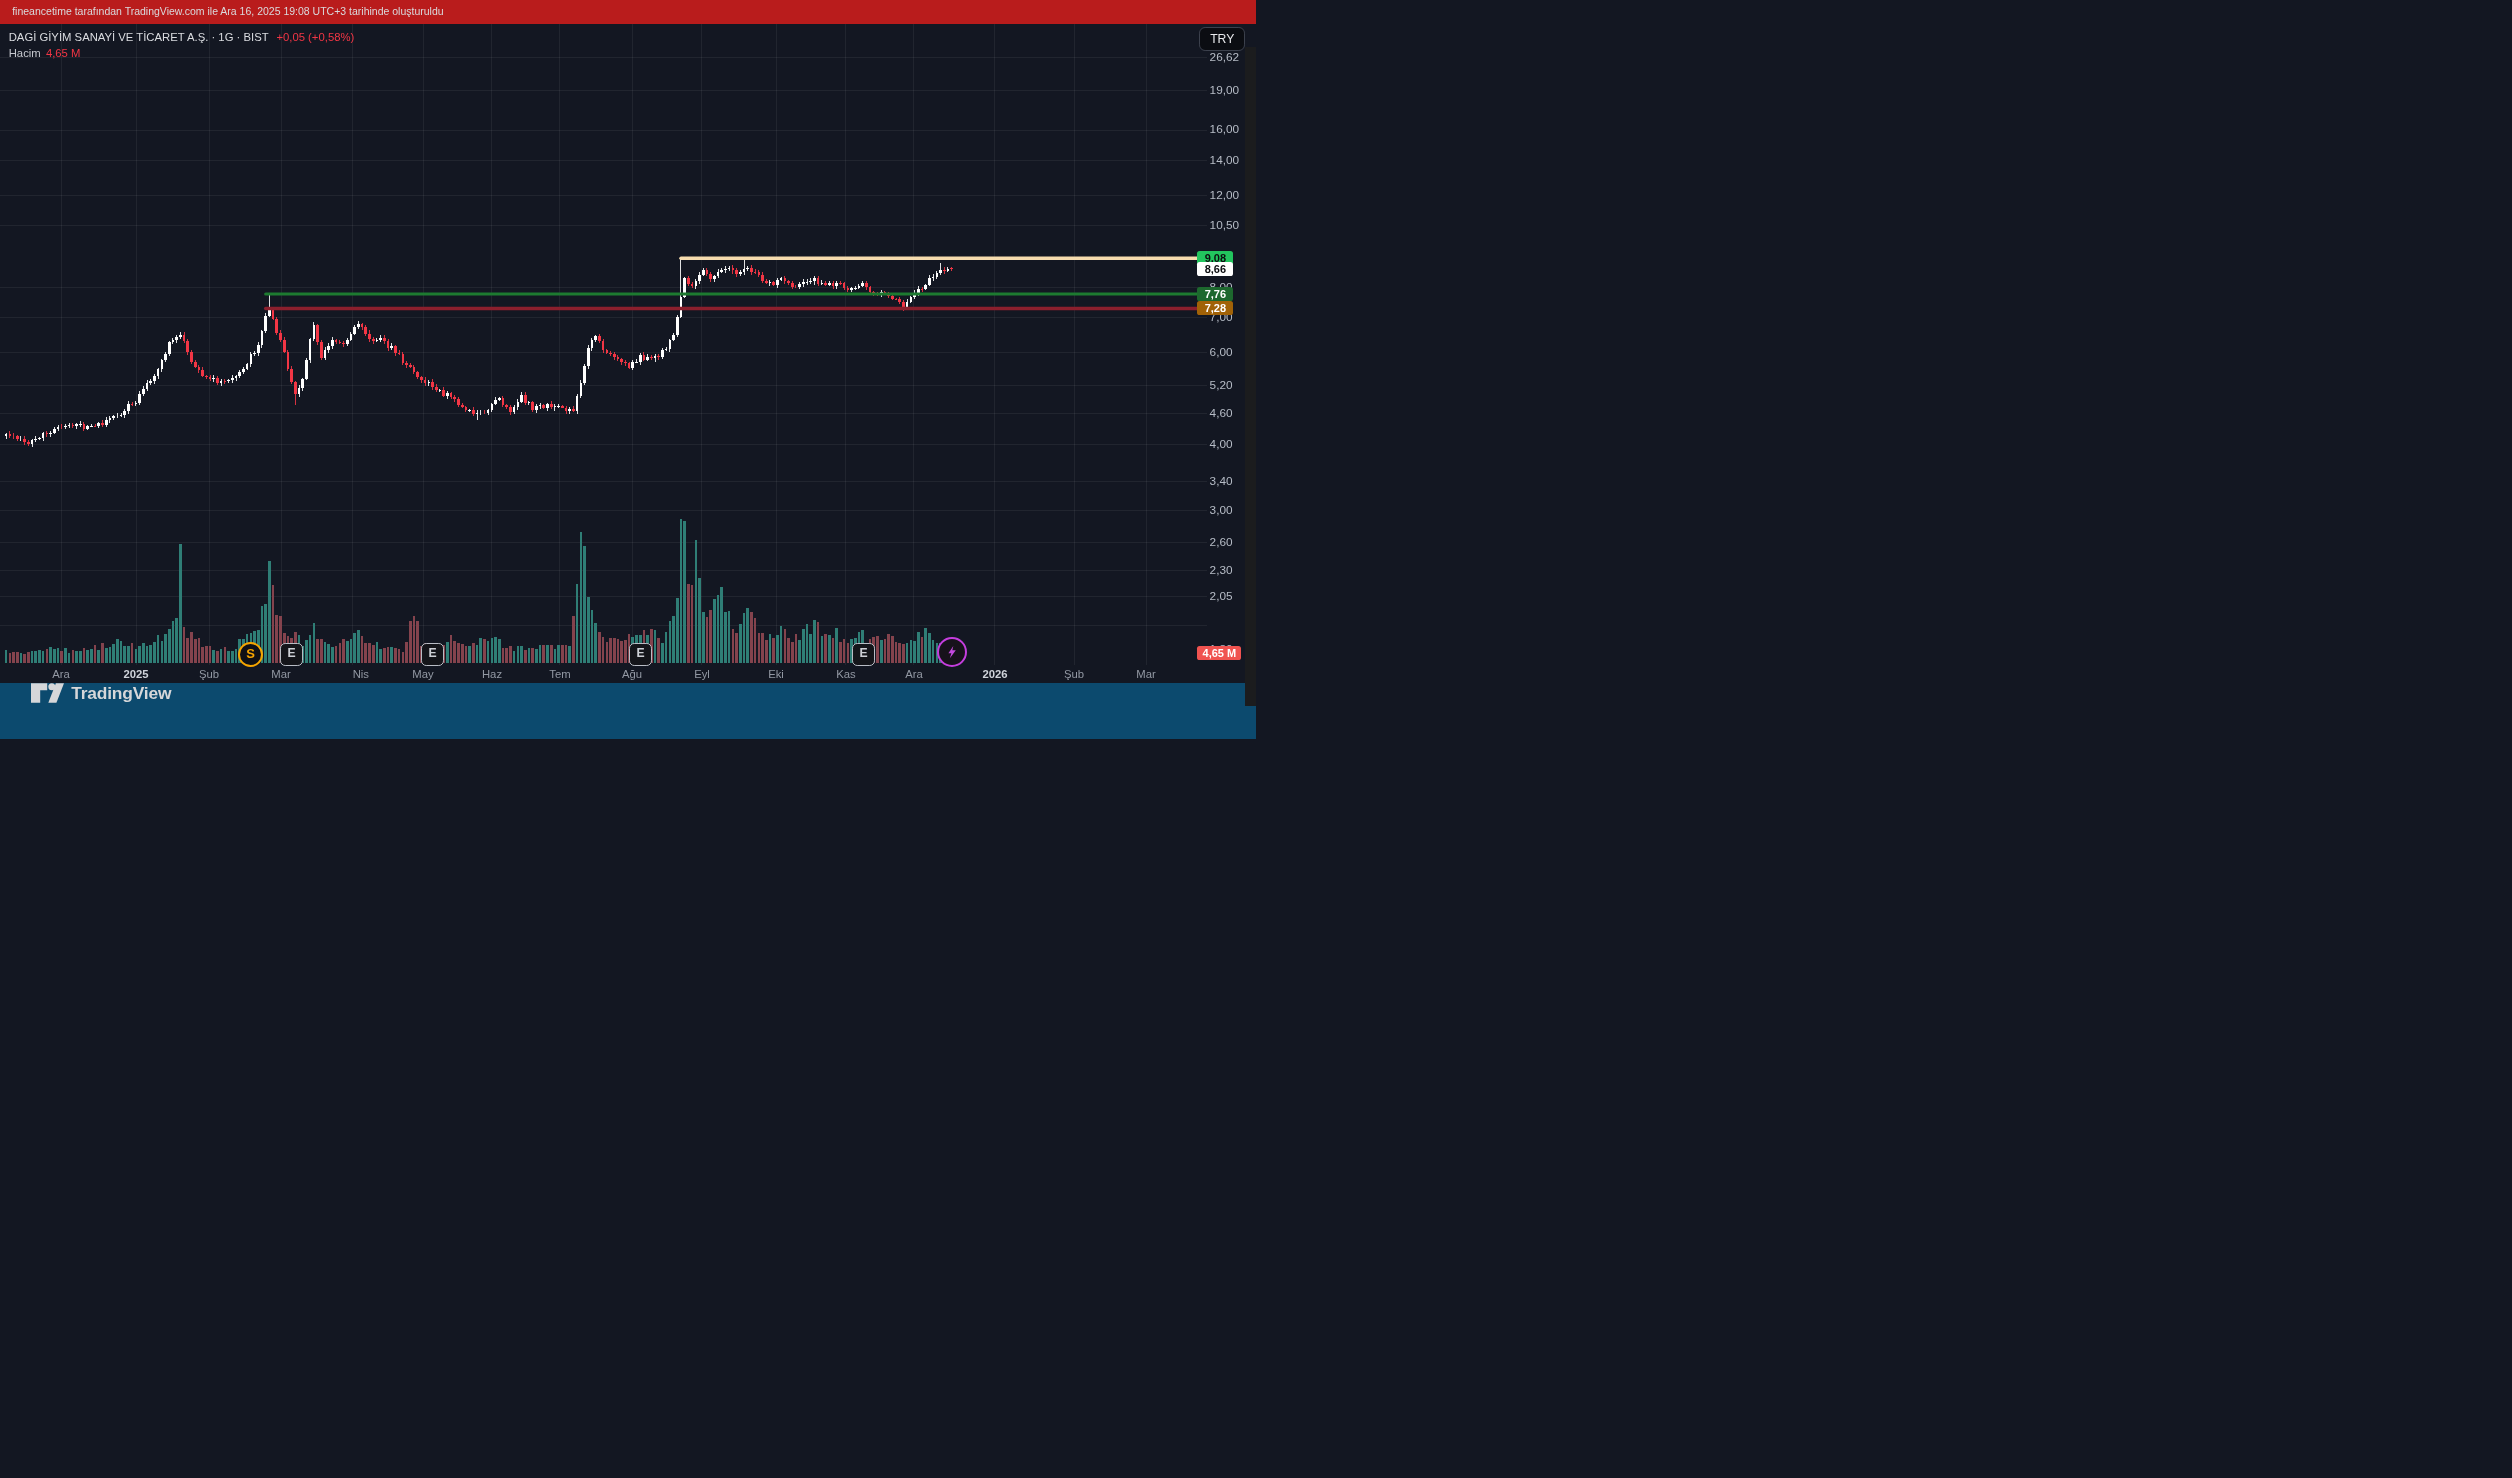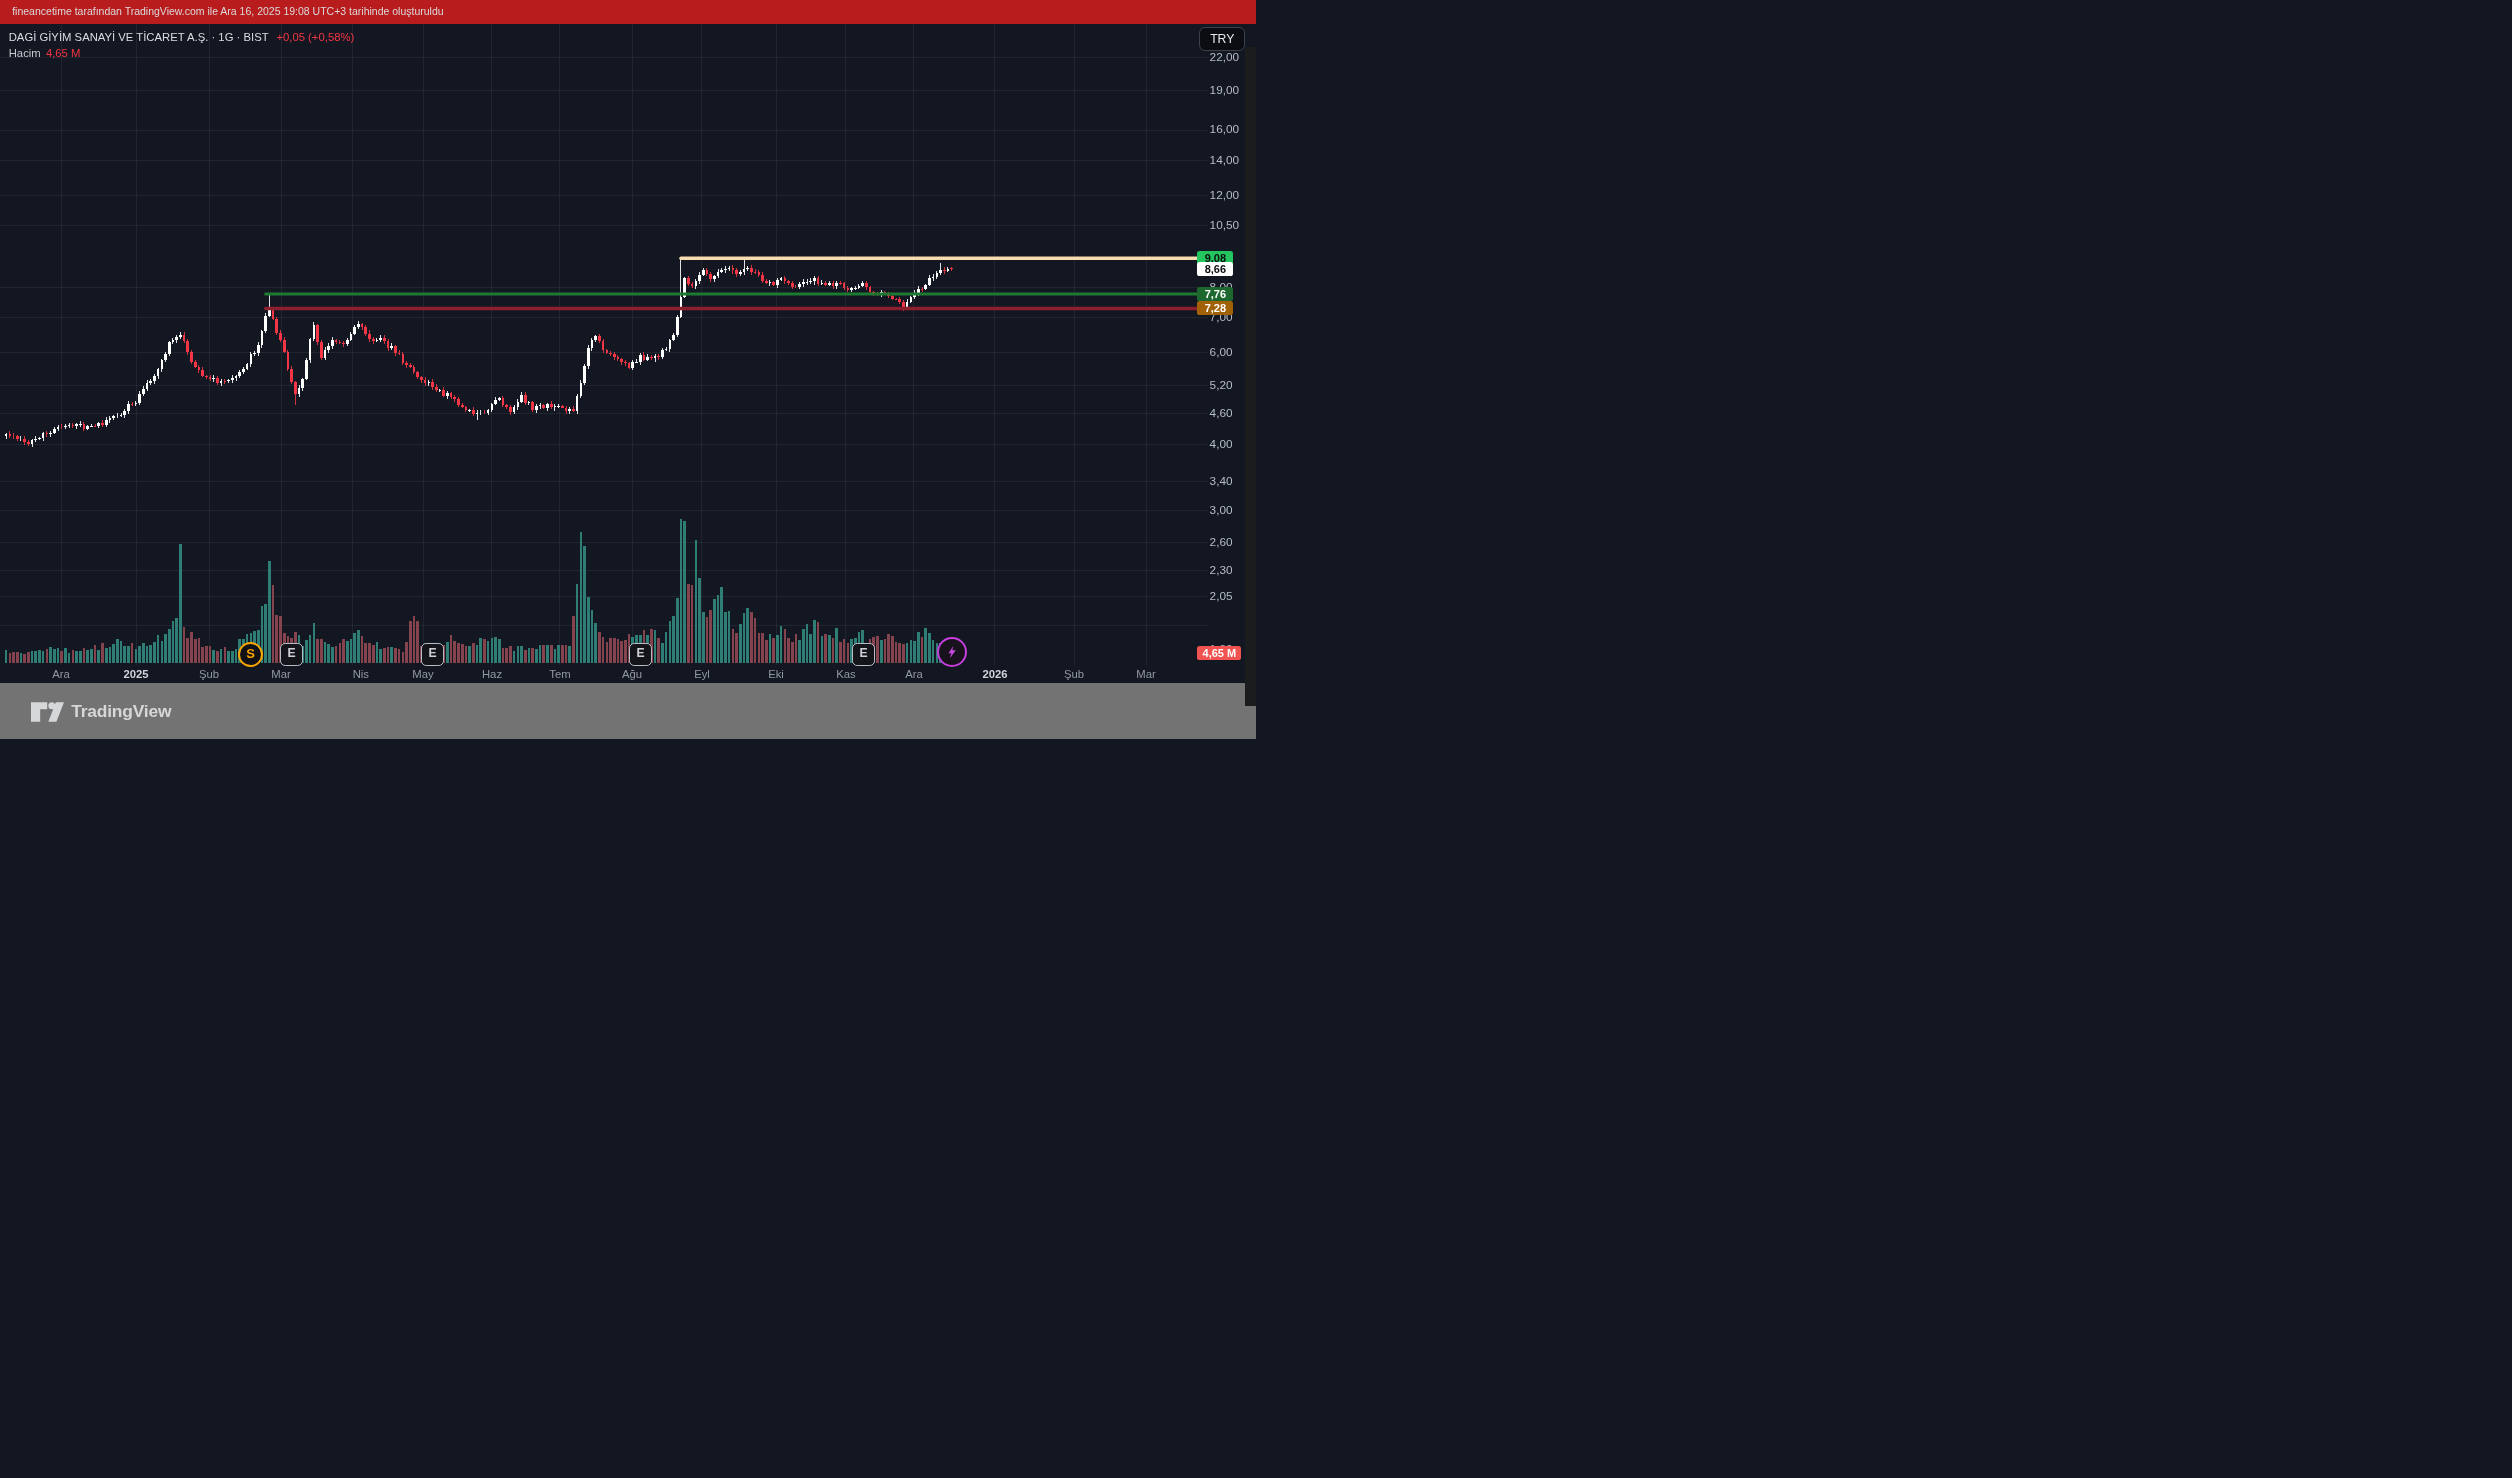--- a/index.html
+++ b/index.html
@@ -28,22 +28,22 @@
   .t-change{color:#f23645;margin-left:7.8px;}
   .hacim-label{color:#c6c9cf;}
   .hacim-val{color:#f23645;margin-left:5.2px;}
   .marker{position:absolute;box-sizing:border-box;z-index:4;}
   .marker-s{width:25px;height:25px;border:2.6px solid #f7a600;border-radius:50%;background:#101116;
     color:#f7a600;font-weight:700;font-size:13px;text-align:center;line-height:20px;}
   .marker-e{width:23px;height:23px;border:1.7px solid #b9bdc5;border-radius:5.2px;background:#14151a;
     color:#cdd0d6;font-weight:700;font-size:12.2px;text-align:center;line-height:19px;}
   .marker-alert{width:30px;height:30px;border:2.6px solid #c53ede;border-radius:50%;background:#17121b;
     display:flex;align-items:center;justify-content:center;}
-  #footer{position:absolute;left:0;top:683px;width:1256px;height:57px;background:#737373;
-    display:flex;align-items:center;padding-left:30.5px;box-sizing:border-box;}
+  #footer{position:absolute;left:0;top:683px;width:1256px;height:57px;background:#0c4a6e;
+    display:flex;align-items:flex-start;padding-left:30.5px;box-sizing:border-box;}
   #brand-text{color:#d6d7d9;font-size:17.4px;font-weight:700;margin-left:7.8px;letter-spacing:-0.2px;}
 </style>
 </head>
 <body>
 
 <div id="app">
 
   <div id="topbar">
     <span>fineancetime tarafından TradingView.com ile Ara 16, 2025 19:08 UTC+3 tarihinde oluşturuldu</span>
   </div>
@@ -869,21 +869,21 @@
       <div class="row">
         <span class="t-title">DAGİ GİYİM SANAYİ VE TİCARET A.Ş. · 1G · BIST</span><span id="legend-ohlc"></span><span class="t-change">+0,05 (+0,58%)</span>
       </div>
       <div class="row">
         <span class="hacim-label">Hacim</span><span class="hacim-val">4,65 M</span>
       </div>
     </div>
 
     <div id="scale">
       <div id="try-btn">TRY</div>
-    <div class="tick" style="top: 26px;">22,00</div>
+    <div class="tick" style="top: 26px;">26,62</div>
         <div class="tick" style="top: 59px;">19,00</div>
         <div class="tick" style="top: 98px;">16,00</div>
         <div class="tick" style="top: 129px;">14,00</div>
         <div class="tick" style="top: 164px;">12,00</div>
         <div class="tick" style="top: 194px;">10,50</div>
         <div class="tick" style="top: 256px;">8,00</div>
         <div class="tick" style="top: 286px;">7,00</div>
         <div class="tick" style="top: 321px;">6,00</div>
         <div class="tick" style="top: 354px;">5,20</div>
         <div class="tick" style="top: 382px;">4,60</div>

